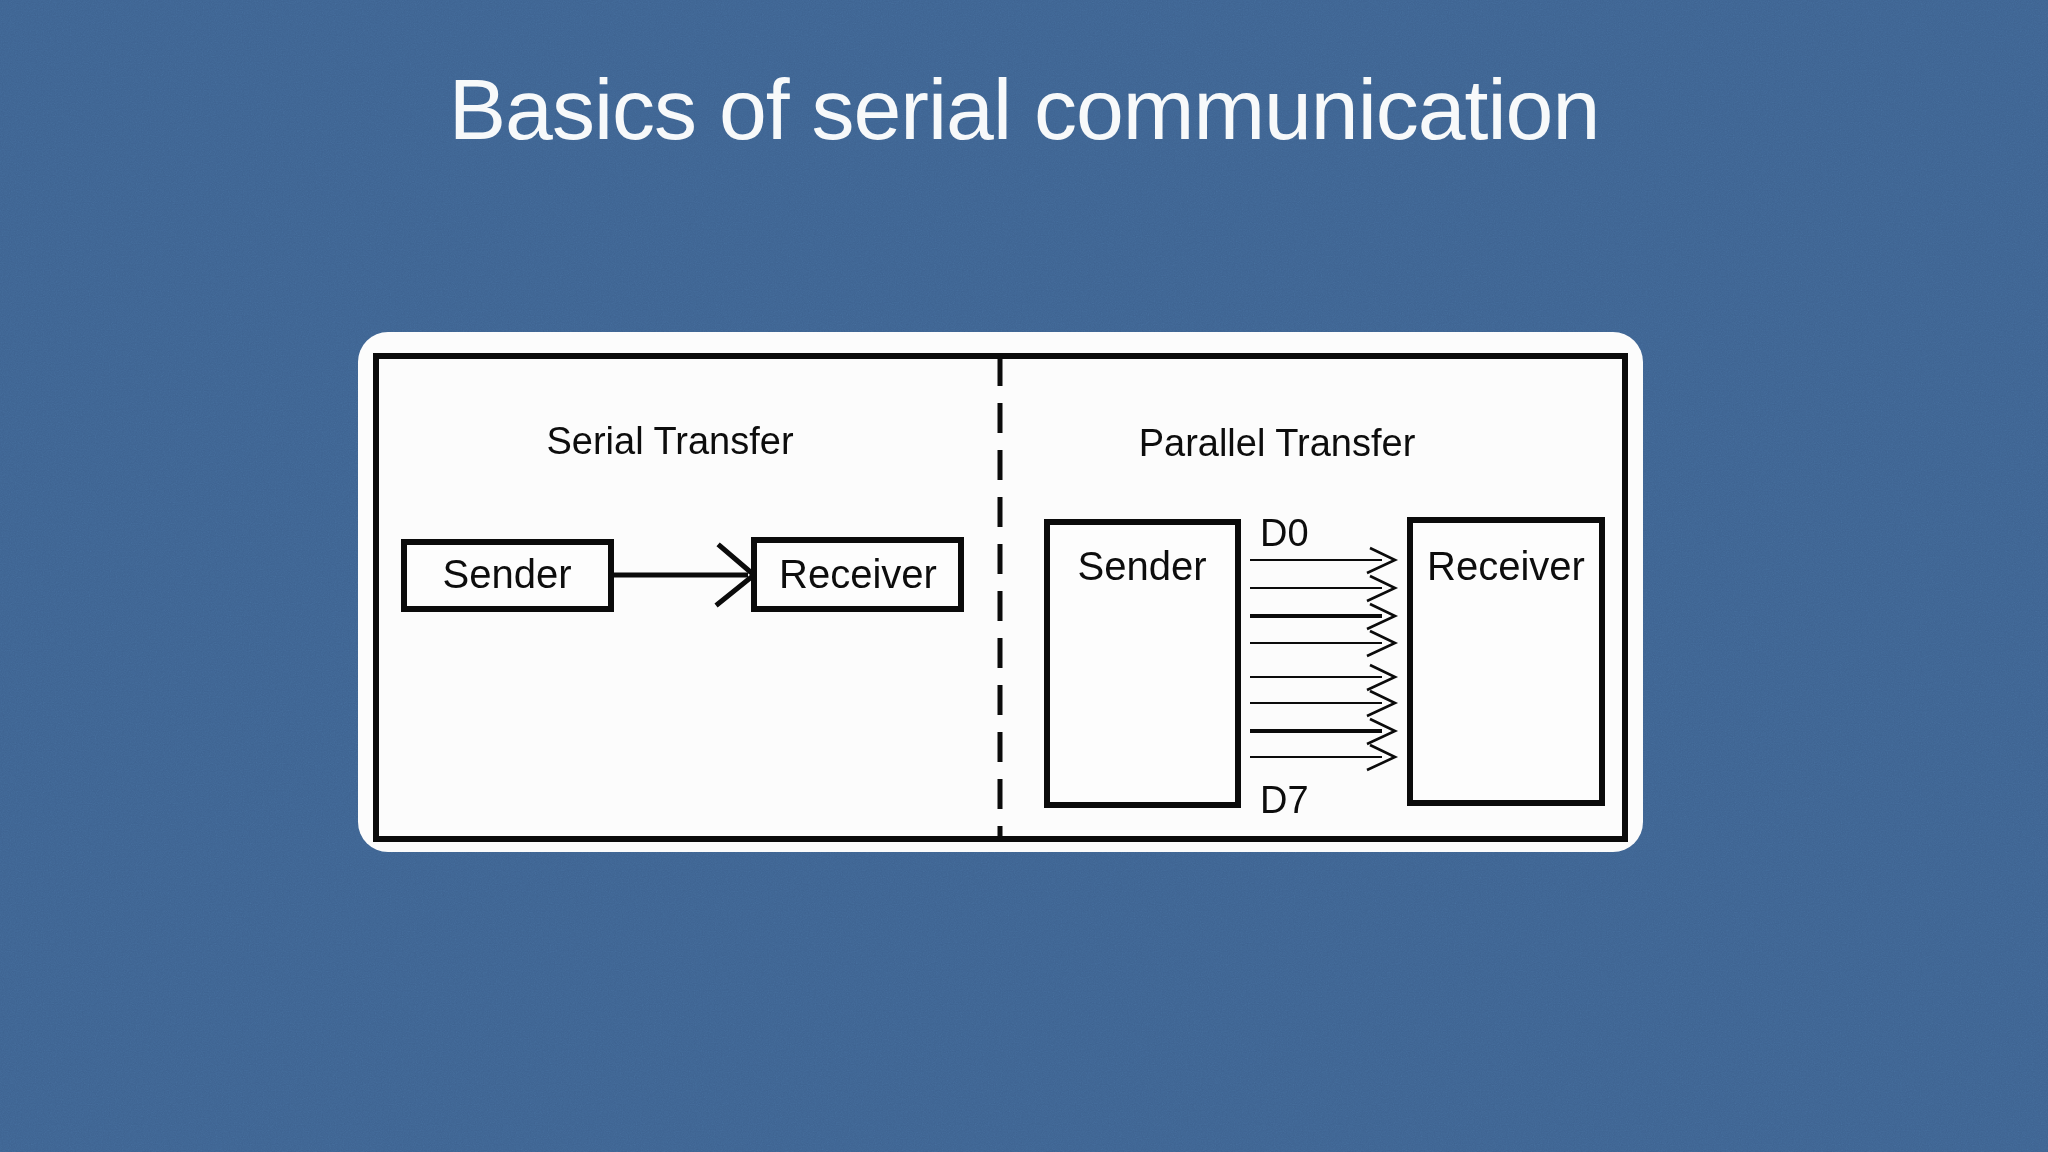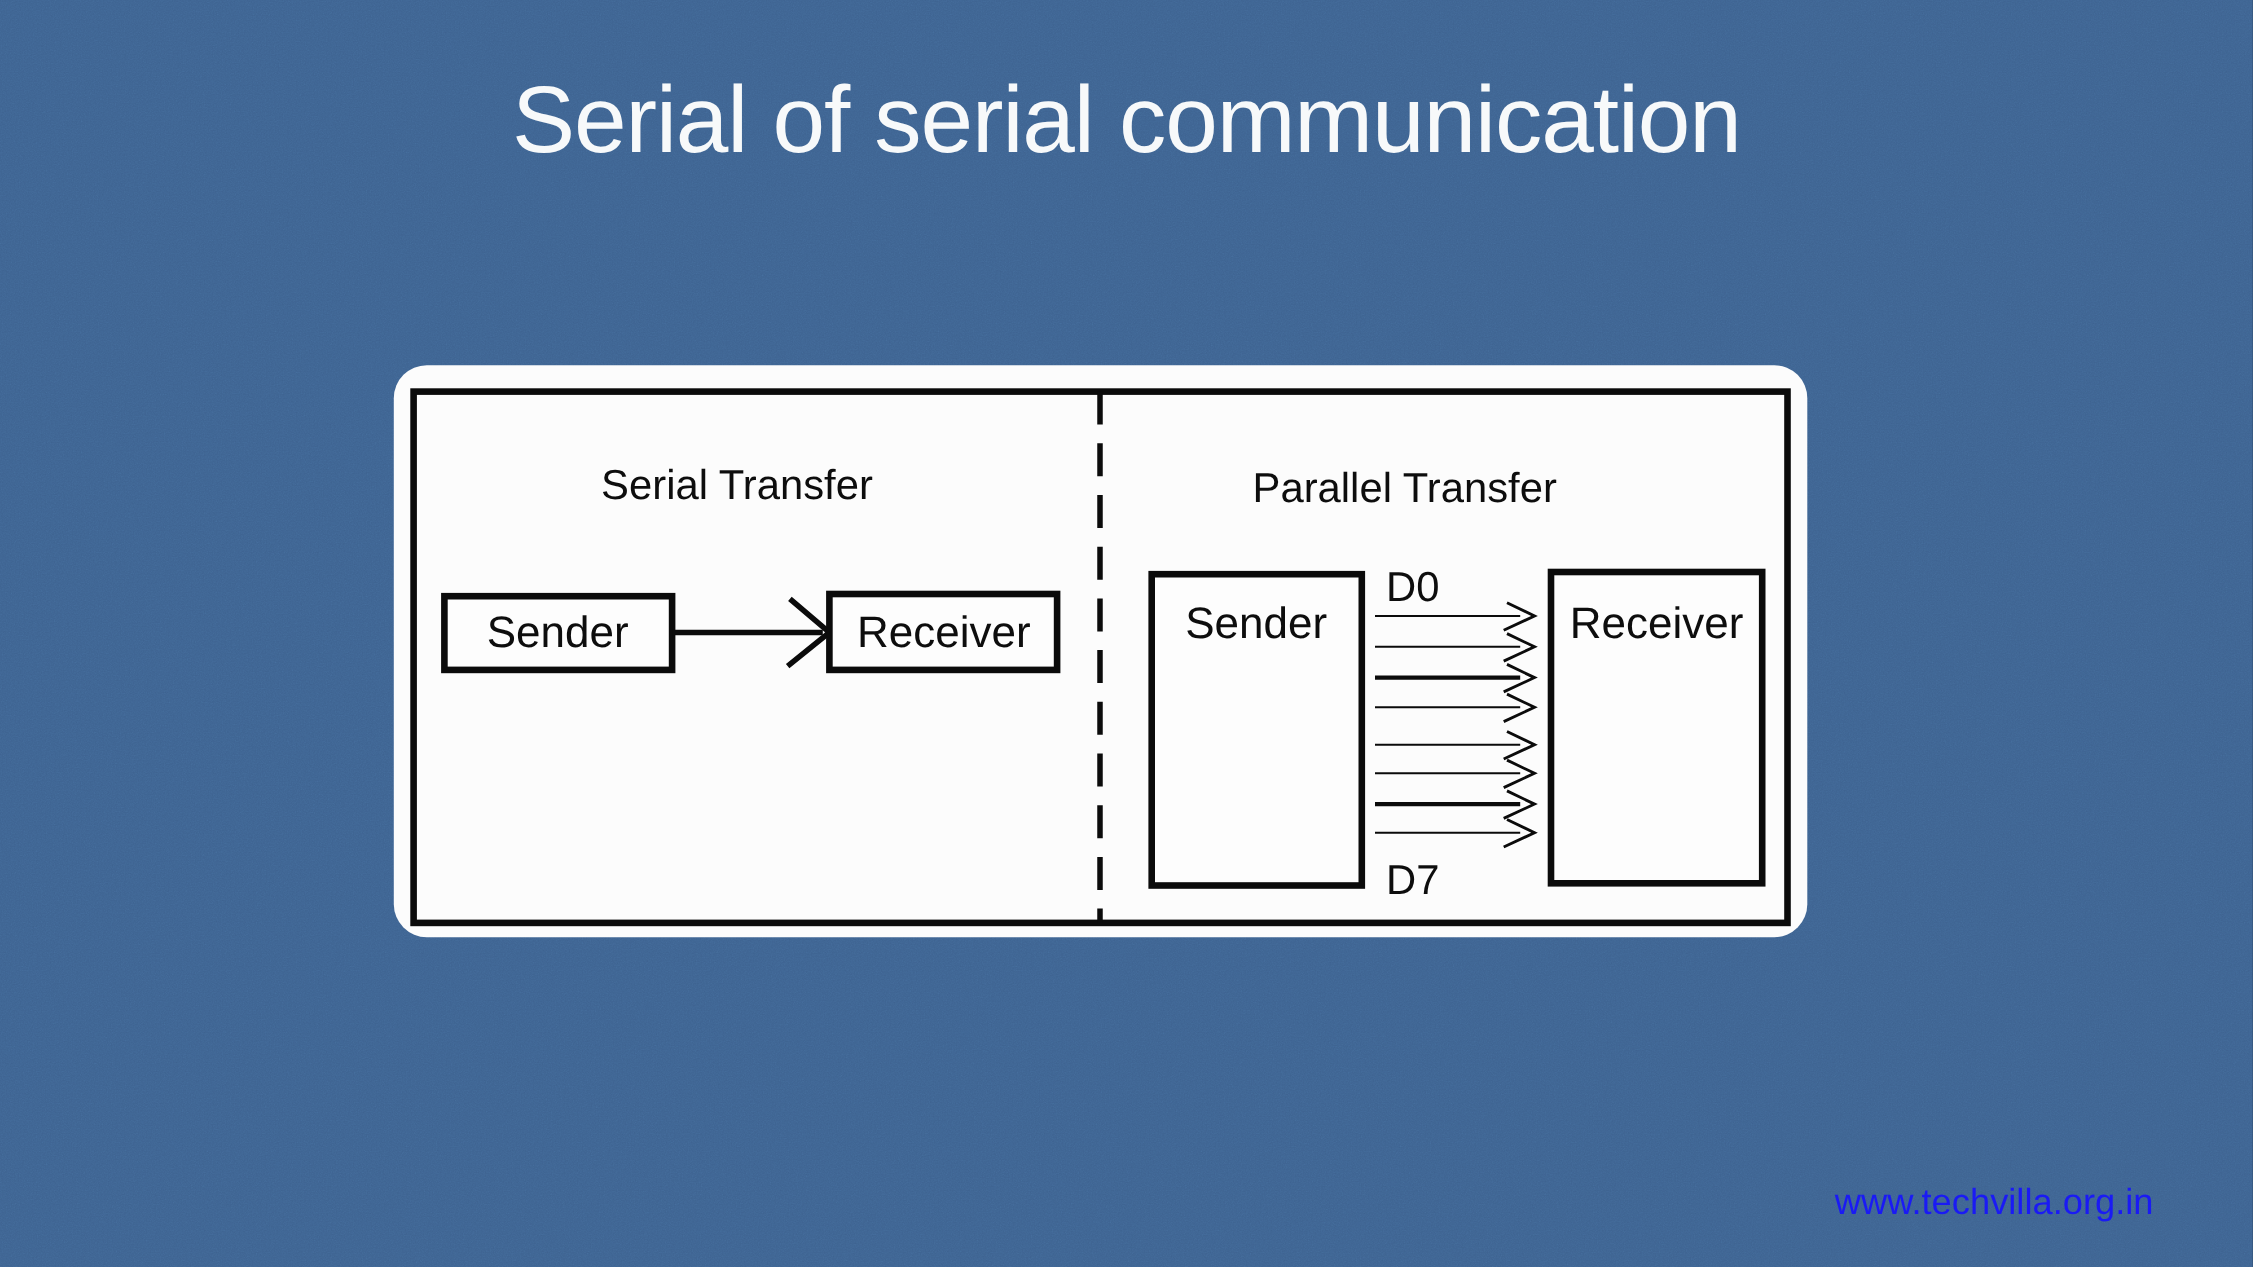--- a/index.html
+++ b/index.html
@@ -49,21 +49,21 @@
 <div class="slide">
 
   <svg class="noise" xmlns="http://www.w3.org/2000/svg">
     <filter id="grain">
       <feTurbulence type="fractalNoise" baseFrequency="0.85" numOctaves="2" stitchTiles="stitch"></feTurbulence>
       <feColorMatrix type="saturate" values="0"></feColorMatrix>
     </filter>
     <rect width="100%" height="100%" filter="url(#grain)"></rect>
   </svg>
 
-  <h1 class="title">Serial of serial communication</h1>
+  <h1 class="title">Basics of serial communication</h1>
 
   <div class="panel">
     <svg viewBox="0 0 1285 520" xmlns="http://www.w3.org/2000/svg">
 
       <rect class="frame" x="18" y="24" width="1249" height="483"></rect>
 
       <line class="divider" x1="642" y1="24" x2="642" y2="507"></line>
 
       <text class="dia-heading" x="312" y="122" text-anchor="middle">Serial Transfer</text>
 
@@ -111,15 +111,14 @@
           <polyline points="1012,359 1037,371 1009,384" fill="none" stroke="#0b0b0b" stroke-width="2.6"></polyline>
           <line x1="892" y1="399" x2="1024" y2="399" stroke="#0b0b0b" stroke-width="4"></line>
           <polyline points="1012,387 1037,399 1009,412" fill="none" stroke="#0b0b0b" stroke-width="2.6"></polyline>
           <line x1="892" y1="425" x2="1024" y2="425" stroke="#0b0b0b" stroke-width="1.8"></line>
           <polyline points="1012,413 1037,425 1009,438" fill="none" stroke="#0b0b0b" stroke-width="2.6"></polyline>
         </g>
     </svg>
   </div>
 
 
-  <a class="footer-url">www.techvilla.org.in</a>
 
 </div>
 
 </body></html>

